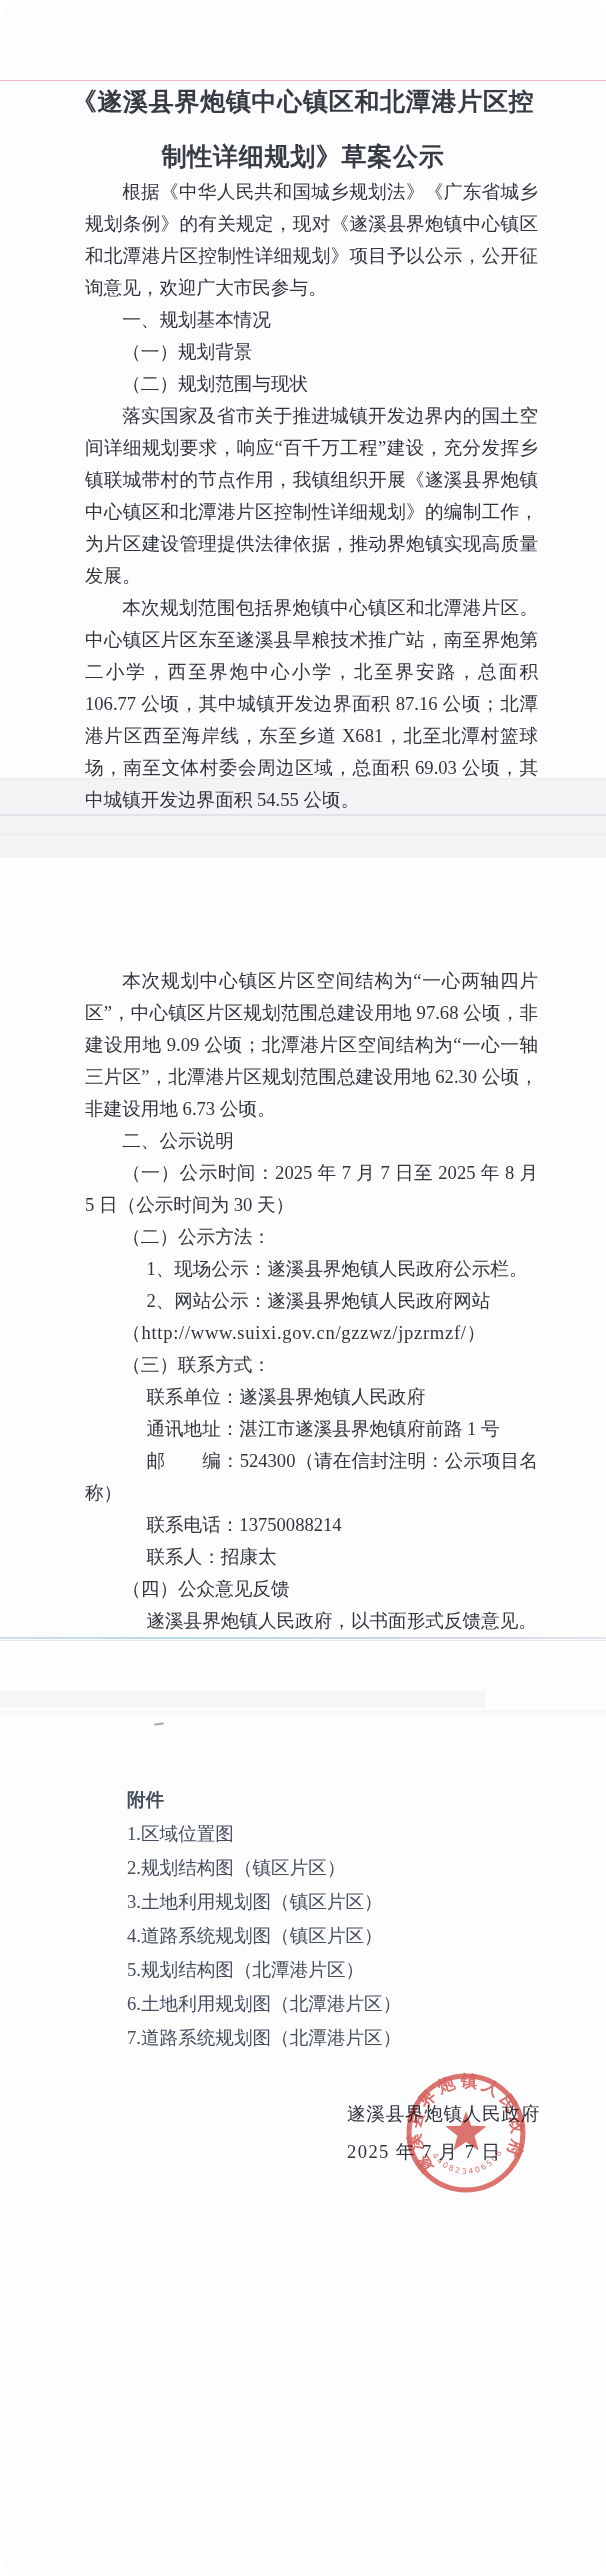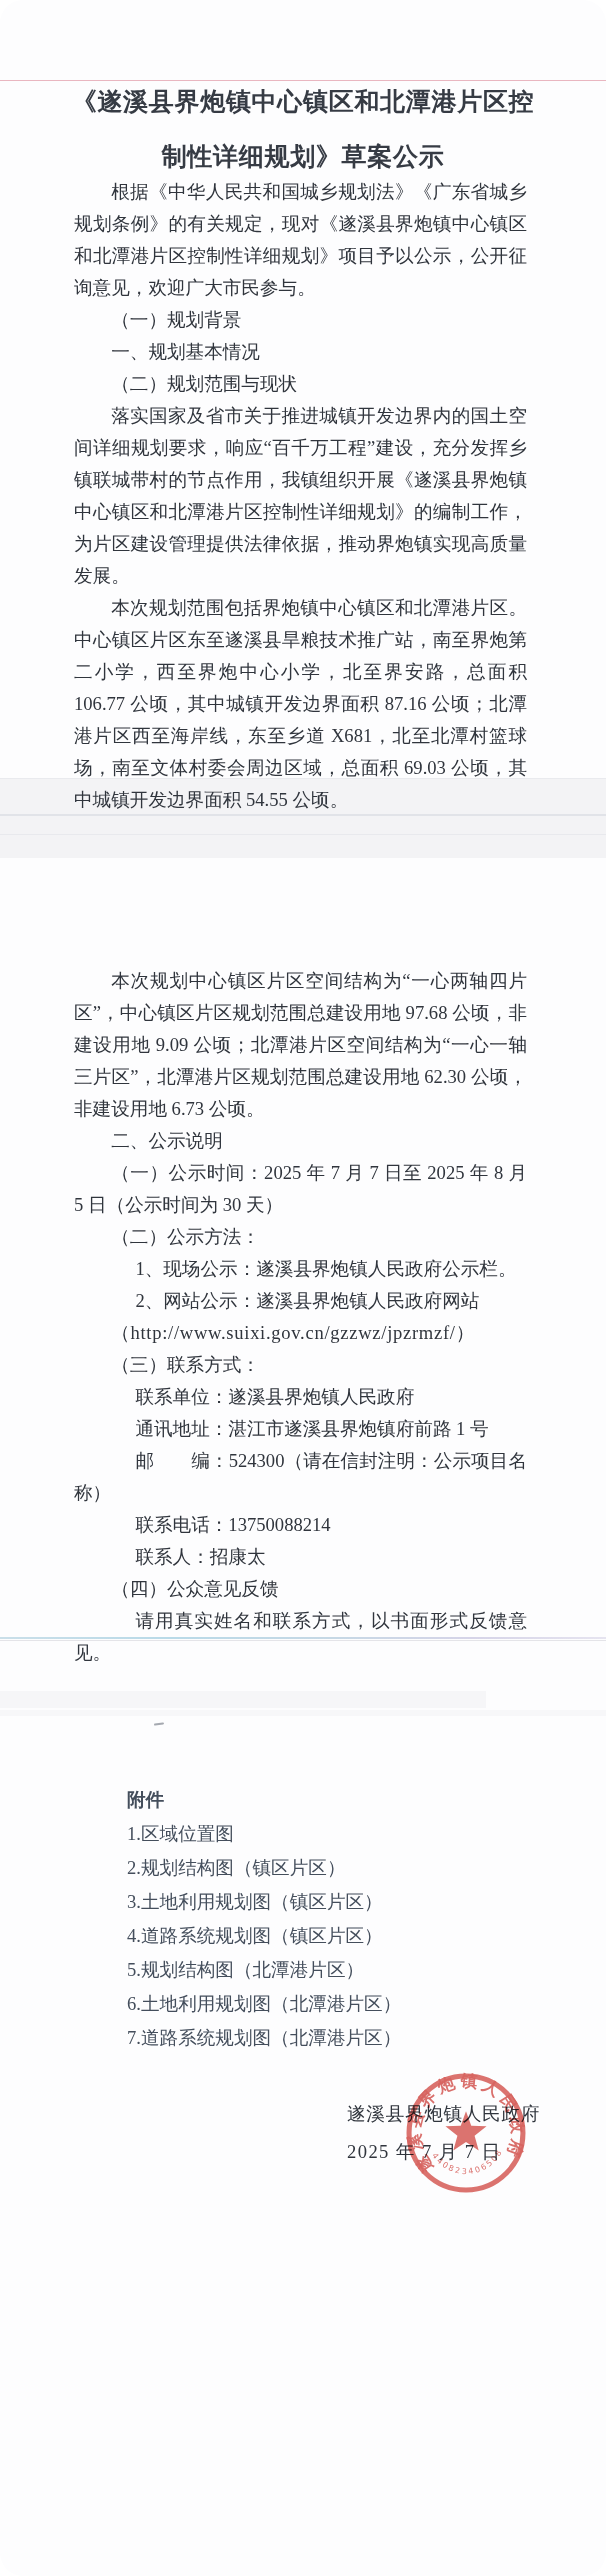--- a/index.html
+++ b/index.html
@@ -26,21 +26,21 @@
   .smudge-dash{position:absolute;left:154px;top:1723px;width:10px;height:2.1px;background:#8f949c;border-radius:1.4px;transform:rotate(-8deg);opacity:.8;}
 
   
   .title{
     position:absolute;left:0;top:74px;width:606px;
     text-align:center;font-weight:bold;font-size:25px;line-height:55px;
     color:#363b44;letter-spacing:0.7px;
   }
   
   .doc-body{
-    position:absolute;left:74px;top:176px;width:453px;
+    position:absolute;left:85px;top:176px;width:453px;
     font-size:18.6px;line-height:32px;text-align:justify;
     color:#30353d;
   }
   .doc-body p{margin:0;padding:0;}
   .indent-2{text-indent:2em;}
   .indent-3{text-indent:3.3em;}
   .url-line{text-indent:2em;letter-spacing:0.7px;}
   .page-gap{height:149px;}
 
   
@@ -81,43 +81,43 @@
   <div class="smudge-b"></div>
   <div class="smudge-dash"></div>
 
   <div class="title">
     <div>《遂溪县界炮镇中心镇区和北潭港片区控</div>
     <div>制性详细规划》草案公示</div>
   </div>
 
   <div class="doc-body">
     <p class="indent-2">根据《中华人民共和国城乡规划法》《广东省城乡规划条例》的有关规定，现对《遂溪县界炮镇中心镇区和北潭港片区控制性详细规划》项目予以公示，公开征询意见，欢迎广大市民参与。</p>
+    <p class="indent-2">一、规划基本情况</p>
     <p class="indent-2">（一）规划背景</p>
-    <p class="indent-2">一、规划基本情况</p>
     <p class="indent-2">（二）规划范围与现状</p>
     <p class="indent-2">落实国家及省市关于推进城镇开发边界内的国土空间详细规划要求，响应“百千万工程”建设，充分发挥乡镇联城带村的节点作用，我镇组织开展《遂溪县界炮镇中心镇区和北潭港片区控制性详细规划》的编制工作，为片区建设管理提供法律依据，推动界炮镇实现高质量发展。</p>
     <p class="indent-2">本次规划范围包括界炮镇中心镇区和北潭港片区。中心镇区片区东至遂溪县旱粮技术推广站，南至界炮第二小学，西至界炮中心小学，北至界安路，总面积 106.77 公顷，其中城镇开发边界面积 87.16 公顷；北潭港片区西至海岸线，东至乡道 X681，北至北潭村篮球场，南至文体村委会周边区域，总面积 69.03 公顷，其中城镇开发边界面积 54.55 公顷。</p>
 
     <div class="page-gap"></div>
 
     <p class="indent-2">本次规划中心镇区片区空间结构为“一心两轴四片区”，中心镇区片区规划范围总建设用地 97.68 公顷，非建设用地 9.09 公顷；北潭港片区空间结构为“一心一轴三片区”，北潭港片区规划范围总建设用地 62.30 公顷，非建设用地 6.73 公顷。</p>
     <p class="indent-2">二、公示说明</p>
     <p class="indent-2">（一）公示时间：2025 年 7 月 7 日至 2025 年 8 月 5 日（公示时间为 30 天）</p>
     <p class="indent-2">（二）公示方法：</p>
     <p class="indent-3">1、现场公示：遂溪县界炮镇人民政府公示栏。</p>
     <p class="indent-3">2、网站公示：遂溪县界炮镇人民政府网站</p>
     <p class="url-line">（http://www.suixi.gov.cn/gzzwz/jpzrmzf/）</p>
     <p class="indent-2">（三）联系方式：</p>
     <p class="indent-3">联系单位：遂溪县界炮镇人民政府</p>
     <p class="indent-3">通讯地址：湛江市遂溪县界炮镇府前路 1 号</p>
     <p class="indent-3">邮　　编：524300（请在信封注明：公示项目名称）</p>
     <p class="indent-3">联系电话：13750088214</p>
     <p class="indent-3">联系人：招康太</p>
     <p class="indent-2">（四）公众意见反馈</p>
-    <p class="indent-3">请用真实姓名和联系方式，以书面形式反馈意见。</p>
+    <p class="indent-3">遂溪县界炮镇人民政府，以书面形式反馈意见。</p>
   </div>
 
   <div class="attachments">
     <p class="att-item" style="font-weight:bold">附件</p>
     <p class="att-item">1.区域位置图</p>
     <p class="att-item">2.规划结构图（镇区片区）</p>
     <p class="att-item">3.土地利用规划图（镇区片区）</p>
     <p class="att-item">4.道路系统规划图（镇区片区）</p>
     <p class="att-item">5.规划结构图（北潭港片区）</p>
     <p class="att-item">6.土地利用规划图（北潭港片区）</p>

